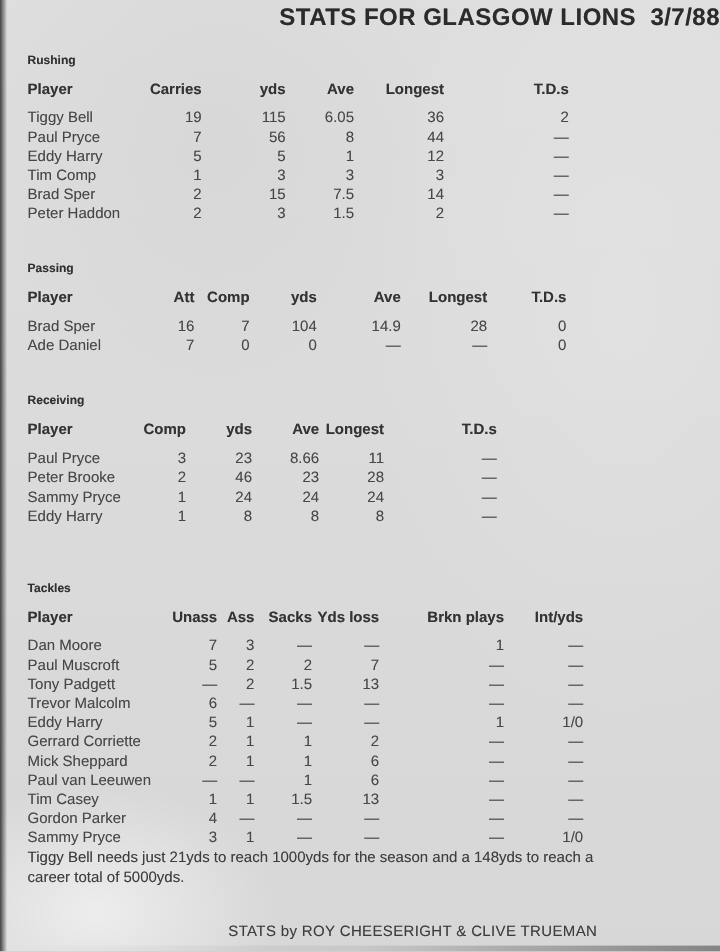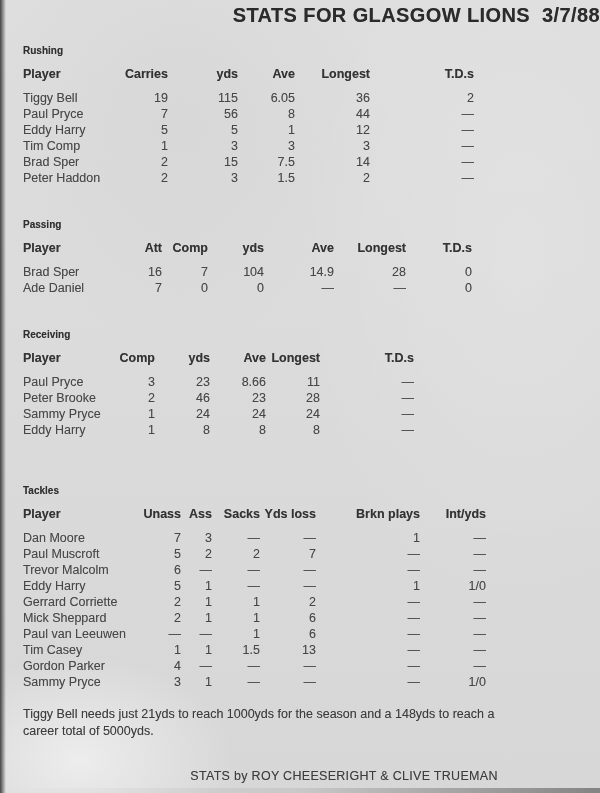--- a/index.html
+++ b/index.html
@@ -285,20 +285,29 @@
           <tr>
             <td class="player-col">Paul Muscroft</td>
             <td>5</td>
             <td>2</td>
             <td>2</td>
             <td>7</td>
             <td>—</td>
             <td>—</td>
           </tr>
           <tr>
+            <td class="player-col">Tony Padgett</td>
+            <td>—</td>
+            <td>2</td>
+            <td>1.5</td>
+            <td>13</td>
+            <td>—</td>
+            <td>—</td>
+          </tr>
+          <tr>
             <td class="player-col">Trevor Malcolm</td>
             <td>6</td>
             <td>—</td>
             <td>—</td>
             <td>—</td>
             <td>—</td>
             <td>—</td>
           </tr>
           <tr>
             <td class="player-col">Eddy Harry</td>

